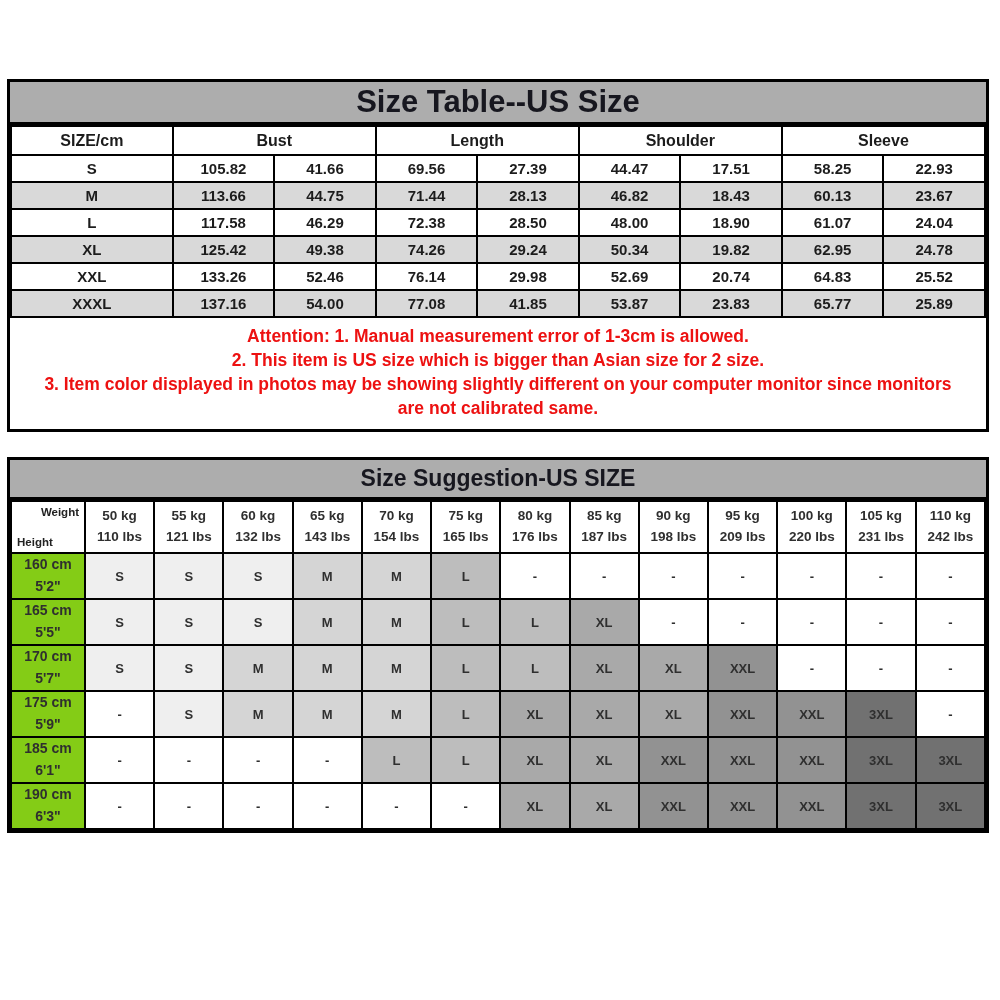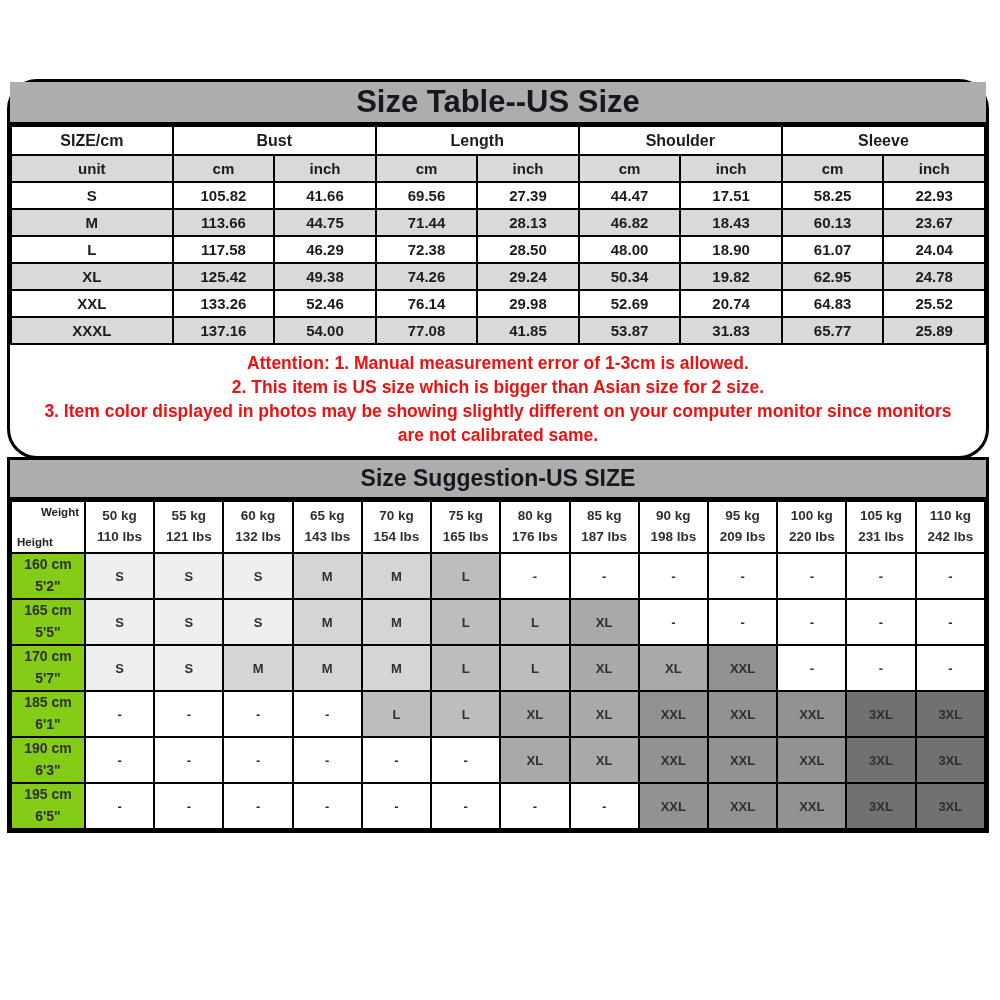--- a/index.html
+++ b/index.html
@@ -2,21 +2,21 @@
 <html><head>
 <meta charset="utf-8">
 <style>
   html,body{margin:0;padding:0;}
   body{
     width:1000px;height:1000px;background:#ffffff;position:relative;
     font-family:"Liberation Sans", sans-serif;
     -webkit-font-smoothing:antialiased;
   }
   .panel{position:absolute;left:7px;width:982px;border:3px solid #000;background:#fff;box-sizing:border-box;}
-  #size-table-panel{top:79px;border-radius:30px;}
+  #size-table-panel{top:79px;}
   #suggestion-panel{top:457px;}
 
   .title-bar{
     background:#adadad;color:#17171f;font-weight:bold;text-align:center;
     border-bottom:3px solid #000;letter-spacing:0;
   }
   #size-table-panel .title-bar{height:40px;line-height:40px;font-size:31px;}
   #suggestion-panel .title-bar{height:37px;line-height:37px;font-size:23px;}
 
   table{width:100%;border-collapse:collapse;table-layout:fixed;}
@@ -68,31 +68,20 @@
         <col>
     </colgroup>
     <thead>
       <tr data-name="group-header-row">
         <th data-name="size-col-header">SIZE/cm</th>
         <th colspan="2" data-name="bust-header">Bust</th>
         <th colspan="2" data-name="length-header">Length</th>
         <th colspan="2" data-name="shoulder-header">Shoulder</th>
         <th colspan="2" data-name="sleeve-header">Sleeve</th>
       </tr>
-      <tr data-name="unit-row">
-          <td data-name="unit-label">unit</td>
-          <td data-name="unit-cell">cm</td>
-          <td data-name="unit-cell">inch</td>
-          <td data-name="unit-cell">cm</td>
-          <td data-name="unit-cell">inch</td>
-          <td data-name="unit-cell">cm</td>
-          <td data-name="unit-cell">inch</td>
-          <td data-name="unit-cell">cm</td>
-          <td data-name="unit-cell">inch</td>
-        </tr>
     </thead>
     <tbody data-name="size-table-body">
         <tr data-name="size-row-s">
           <td data-name="size-label">S</td>
           <td data-name="measurement-value">105.82</td>
           <td data-name="measurement-value">41.66</td>
           <td data-name="measurement-value">69.56</td>
           <td data-name="measurement-value">27.39</td>
           <td data-name="measurement-value">44.47</td>
           <td data-name="measurement-value">17.51</td>
@@ -143,21 +132,21 @@
           <td data-name="measurement-value">64.83</td>
           <td data-name="measurement-value">25.52</td>
         </tr>
         <tr data-name="size-row-xxxl">
           <td data-name="size-label">XXXL</td>
           <td data-name="measurement-value">137.16</td>
           <td data-name="measurement-value">54.00</td>
           <td data-name="measurement-value">77.08</td>
           <td data-name="measurement-value">41.85</td>
           <td data-name="measurement-value">53.87</td>
-          <td data-name="measurement-value">31.83</td>
+          <td data-name="measurement-value">23.83</td>
           <td data-name="measurement-value">65.77</td>
           <td data-name="measurement-value">25.89</td>
         </tr>
       </tbody>
   </table>
 
   <div class="attention" data-name="attention-note">
     <div data-name="attention-line">Attention:  1. Manual measurement error of 1-3cm is allowed.</div>
     <div data-name="attention-line">2. This item is US size which is bigger than Asian size for 2 size.</div>
     <div data-name="attention-line">3. Item color displayed in photos may be showing slightly different on your computer monitor since monitors</div>
@@ -299,20 +288,39 @@
           <td data-name="suggestion-cell" style="background: rgb(189, 189, 189);">L</td>
           <td data-name="suggestion-cell" style="background: rgb(169, 169, 169);">XL</td>
           <td data-name="suggestion-cell" style="background: rgb(169, 169, 169);">XL</td>
           <td data-name="suggestion-cell" style="background: rgb(146, 146, 146);">XXL</td>
           <td data-name="suggestion-cell-empty" style="background: rgb(255, 255, 255);">-</td>
           <td data-name="suggestion-cell-empty" style="background: rgb(255, 255, 255);">-</td>
           <td data-name="suggestion-cell-empty" style="background: rgb(255, 255, 255);">-</td>
         </tr>
         <tr data-name="height-row">
           <th data-name="height-header-cell">
+            <span data-name="height-cm" class="sub">175 cm</span>
+            <span data-name="height-ft" class="sub">5'9"</span>
+          </th>
+          <td data-name="suggestion-cell-empty" style="background: rgb(255, 255, 255);">-</td>
+          <td data-name="suggestion-cell" style="background: rgb(239, 239, 239);">S</td>
+          <td data-name="suggestion-cell" style="background: rgb(213, 213, 213);">M</td>
+          <td data-name="suggestion-cell" style="background: rgb(213, 213, 213);">M</td>
+          <td data-name="suggestion-cell" style="background: rgb(213, 213, 213);">M</td>
+          <td data-name="suggestion-cell" style="background: rgb(189, 189, 189);">L</td>
+          <td data-name="suggestion-cell" style="background: rgb(169, 169, 169);">XL</td>
+          <td data-name="suggestion-cell" style="background: rgb(169, 169, 169);">XL</td>
+          <td data-name="suggestion-cell" style="background: rgb(169, 169, 169);">XL</td>
+          <td data-name="suggestion-cell" style="background: rgb(146, 146, 146);">XXL</td>
+          <td data-name="suggestion-cell" style="background: rgb(146, 146, 146);">XXL</td>
+          <td data-name="suggestion-cell" style="background: rgb(113, 113, 113);">3XL</td>
+          <td data-name="suggestion-cell-empty" style="background: rgb(255, 255, 255);">-</td>
+        </tr>
+        <tr data-name="height-row">
+          <th data-name="height-header-cell">
             <span data-name="height-cm" class="sub">185 cm</span>
             <span data-name="height-ft" class="sub">6'1"</span>
           </th>
           <td data-name="suggestion-cell-empty" style="background: rgb(255, 255, 255);">-</td>
           <td data-name="suggestion-cell-empty" style="background: rgb(255, 255, 255);">-</td>
           <td data-name="suggestion-cell-empty" style="background: rgb(255, 255, 255);">-</td>
           <td data-name="suggestion-cell-empty" style="background: rgb(255, 255, 255);">-</td>
           <td data-name="suggestion-cell" style="background: rgb(189, 189, 189);">L</td>
           <td data-name="suggestion-cell" style="background: rgb(189, 189, 189);">L</td>
           <td data-name="suggestion-cell" style="background: rgb(169, 169, 169);">XL</td>
@@ -329,39 +337,20 @@
             <span data-name="height-ft" class="sub">6'3"</span>
           </th>
           <td data-name="suggestion-cell-empty" style="background: rgb(255, 255, 255);">-</td>
           <td data-name="suggestion-cell-empty" style="background: rgb(255, 255, 255);">-</td>
           <td data-name="suggestion-cell-empty" style="background: rgb(255, 255, 255);">-</td>
           <td data-name="suggestion-cell-empty" style="background: rgb(255, 255, 255);">-</td>
           <td data-name="suggestion-cell-empty" style="background: rgb(255, 255, 255);">-</td>
           <td data-name="suggestion-cell-empty" style="background: rgb(255, 255, 255);">-</td>
           <td data-name="suggestion-cell" style="background: rgb(169, 169, 169);">XL</td>
           <td data-name="suggestion-cell" style="background: rgb(169, 169, 169);">XL</td>
-          <td data-name="suggestion-cell" style="background: rgb(146, 146, 146);">XXL</td>
-          <td data-name="suggestion-cell" style="background: rgb(146, 146, 146);">XXL</td>
-          <td data-name="suggestion-cell" style="background: rgb(146, 146, 146);">XXL</td>
-          <td data-name="suggestion-cell" style="background: rgb(113, 113, 113);">3XL</td>
-          <td data-name="suggestion-cell" style="background: rgb(113, 113, 113);">3XL</td>
-        </tr>
-        <tr data-name="height-row">
-          <th data-name="height-header-cell">
-            <span data-name="height-cm" class="sub">195 cm</span>
-            <span data-name="height-ft" class="sub">6'5"</span>
-          </th>
-          <td data-name="suggestion-cell-empty" style="background: rgb(255, 255, 255);">-</td>
-          <td data-name="suggestion-cell-empty" style="background: rgb(255, 255, 255);">-</td>
-          <td data-name="suggestion-cell-empty" style="background: rgb(255, 255, 255);">-</td>
-          <td data-name="suggestion-cell-empty" style="background: rgb(255, 255, 255);">-</td>
-          <td data-name="suggestion-cell-empty" style="background: rgb(255, 255, 255);">-</td>
-          <td data-name="suggestion-cell-empty" style="background: rgb(255, 255, 255);">-</td>
-          <td data-name="suggestion-cell-empty" style="background: rgb(255, 255, 255);">-</td>
-          <td data-name="suggestion-cell-empty" style="background: rgb(255, 255, 255);">-</td>
           <td data-name="suggestion-cell" style="background: rgb(146, 146, 146);">XXL</td>
           <td data-name="suggestion-cell" style="background: rgb(146, 146, 146);">XXL</td>
           <td data-name="suggestion-cell" style="background: rgb(146, 146, 146);">XXL</td>
           <td data-name="suggestion-cell" style="background: rgb(113, 113, 113);">3XL</td>
           <td data-name="suggestion-cell" style="background: rgb(113, 113, 113);">3XL</td>
         </tr>
       </tbody>
   </table>
 </div>
 

